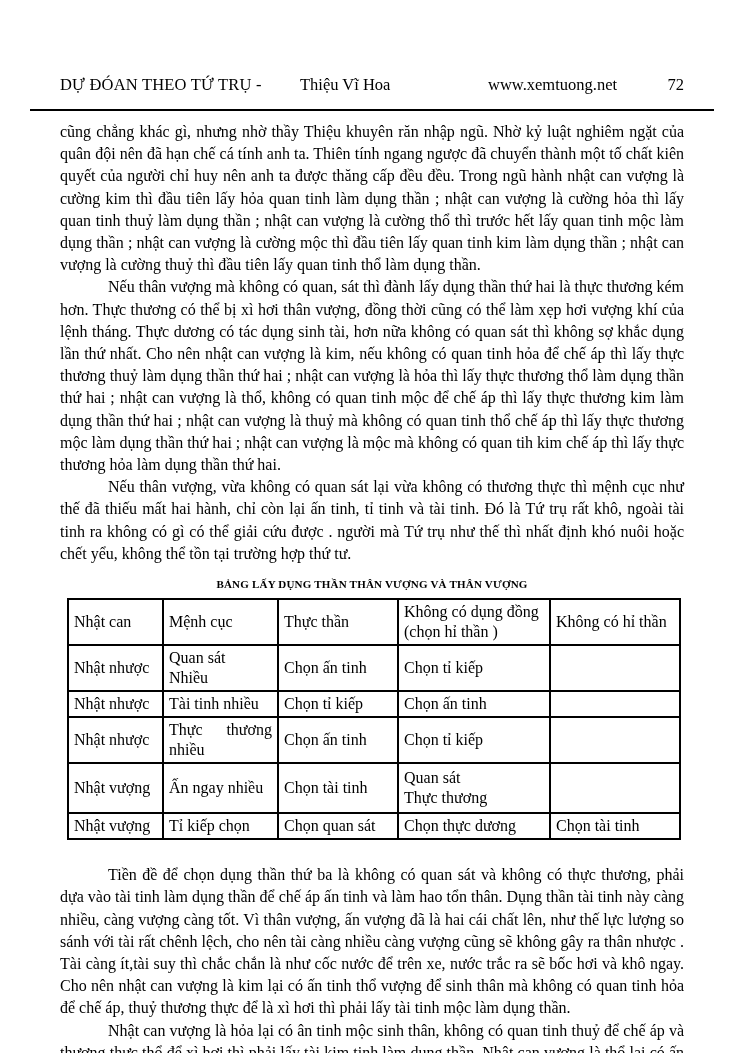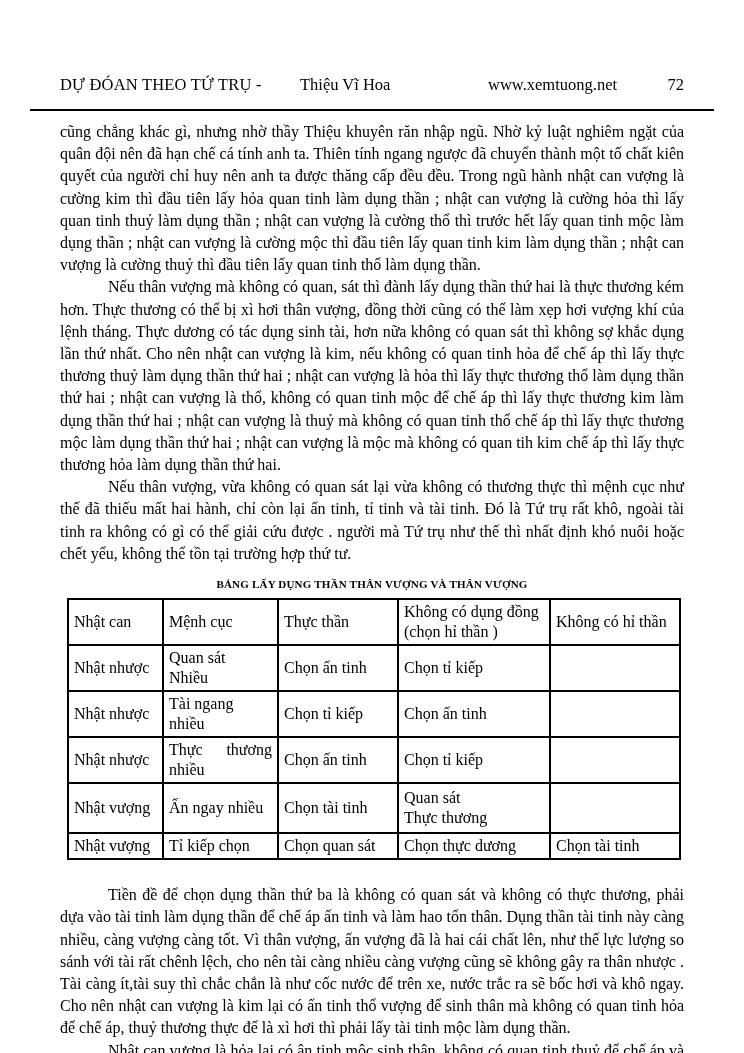--- a/index.html
+++ b/index.html
@@ -111,21 +111,21 @@
         <tr class="tall">
           <td>Nhật nhược</td>
           <td>Quan sát
 Nhiều</td>
           <td>Chọn ấn tinh</td>
           <td>Chọn tỉ kiếp</td>
           <td></td>
         </tr>
         <tr class="short">
           <td>Nhật nhược</td>
-          <td>Tài ngang nhiều</td>
+          <td>Tài tinh nhiều</td>
           <td>Chọn tỉ kiếp</td>
           <td>Chọn ấn tinh</td>
           <td></td>
         </tr>
         <tr class="tall">
           <td>Nhật nhược</td>
           <td class="just">Thực thương nhiều</td>
           <td>Chọn ấn tinh</td>
           <td>Chọn tỉ kiếp</td>
           <td></td>

